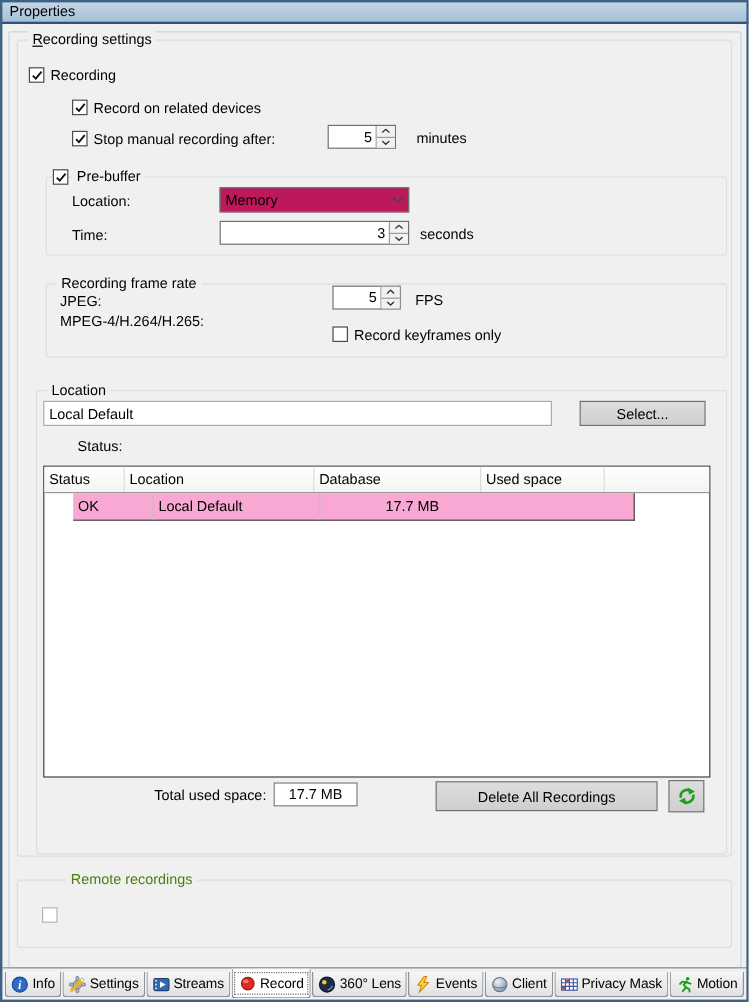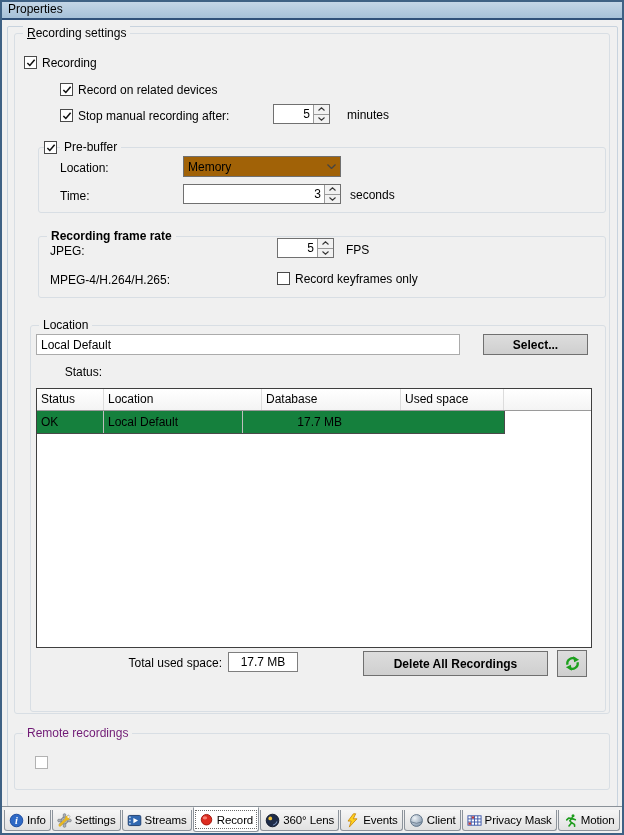--- a/index.html
+++ b/index.html
@@ -9,50 +9,50 @@
   .titlebar{position:absolute;left:0;top:0;width:624px;height:20px;
        background:linear-gradient(#C7D8E8,#A6C1D8);border-bottom:2px solid #30517A;
        display:flex;align-items:center;padding-left:8px;box-sizing:border-box;z-index:5;}
   .panel{position:absolute;left:7px;top:26px;width:609px;height:779px;
        border:1px solid #C8D3DE;border-radius:2px;pointer-events:none;}
   .grp{position:absolute;border:1px solid #D8DEE4;border-radius:3px;box-sizing:border-box;}
   .grp-lbl{position:absolute;top:-8px;left:8px;background:#F0F0F0;padding:0 4px;line-height:15px;white-space:nowrap;}
   .accel::first-letter{text-decoration:underline;}
   .lbl{position:absolute;white-space:nowrap;line-height:15px;}
   .lbl.right{text-align:right;}
-  .dis{color:#701a75;}
+  .dis{color:#4d7c0f;margin-left:32px;}
   .cb{position:absolute;width:13px;height:13px;background:#fff;border:1px solid #4A4A4A;
       box-sizing:border-box;display:flex;align-items:center;justify-content:center;}
   .cb svg{width:10px;height:10px;display:none;}
   .cb svg polyline{fill:none;stroke:#101010;stroke-width:1.7;}
   .cb.on svg{display:block;}
   .cb.cbdis{border-color:#B2B2B2;}
   .spin{position:absolute;height:20px;background:#fff;border:1px solid #707070;
         box-sizing:border-box;display:flex;}
   .spin-val{flex:1;text-align:right;padding:2px 3px 0 0;}
   .spin-btns{width:15px;display:flex;flex-direction:column;border-left:1px solid #9A9A9A;}
   .spin-btn{flex:1;background:#F2F2F2;display:flex;align-items:center;justify-content:center;}
   .spin-btn + .spin-btn{border-top:1px solid #9A9A9A;}
   .chev polyline{fill:none;stroke:#333;stroke-width:1.1;}
-  .combo{position:absolute;height:21px;background:#a16207;border:1px solid #707070;
+  .combo{position:absolute;height:21px;background:#be185d;border:1px solid #707070;
          box-sizing:border-box;display:flex;align-items:center;}
   .combo-val{flex:1;padding-left:4px;}
   .combo-btn{width:17px;display:flex;align-items:center;justify-content:center;}
   .combo-btn svg polyline{fill:none;stroke:#444;stroke-width:1.3;}
   .tfield{position:absolute;background:#fff;border:1px solid #ABABAB;box-sizing:border-box;
           display:flex;align-items:center;padding-left:4px;white-space:nowrap;}
   .tfield.center{justify-content:center;padding-left:0;border-color:#7E7E7E;}
   .btn{position:absolute;background:linear-gradient(#DDDDDD,#CFCFCF);border:1px solid #707070;
-       box-sizing:border-box;display:flex;align-items:center;justify-content:center;cursor:default;font-weight:bold;}
+       box-sizing:border-box;display:flex;align-items:center;justify-content:center;cursor:default;}
   .tbl{position:absolute;background:#fff;border:1px solid #3F3F3F;box-sizing:border-box;}
   .thead{display:flex;height:21px;border-bottom:1px solid #9A9A9A;background:linear-gradient(#FFFFFF,#F4F4F4);}
   .th{border-right:1px solid #DCDCDC;padding:3px 0 0 4px;box-sizing:border-box;}
   .th-fill{flex:1;border-right:none;}
   .trow{display:flex;height:22px;width:467px;border-bottom:1px solid #4A4A4A;border-right:1px solid #4A4A4A;
-        box-sizing:content-box;background:#15803d;}
+        box-sizing:content-box;background:#f9a8d4;margin-left:24px;}
   .td{border-right:1px solid #BEBEBE;padding:4px 0 0 4px;box-sizing:border-box;}
   .td:last-child{border-right:none;}
   .td-num{text-align:right;padding-right:4px;padding-left:0;}
   .tabsep{position:absolute;left:2px;top:806px;width:620px;height:1px;background:#8A9198;z-index:2;}
   .tabbar{position:absolute;left:4px;top:807px;height:27px;display:flex;align-items:flex-start;z-index:3;}
   .tab{margin-top:3px;height:21px;display:flex;align-items:center;
        background:linear-gradient(#F6F6F6,#E1E1E1);border:1px solid #8C939B;border-top:none;
        border-radius:0 0 3px 3px;margin-right:1px;box-sizing:border-box;cursor:default;}
   .twrap{display:flex;align-items:center;gap:3px;padding:0 4px;}
   .tab.on{margin-top:0;height:25px;background:#fff;border-top:1px solid #fff;}
@@ -140,41 +140,41 @@
         </div>
       <div class="spin-btn">
           <svg class="chev" width="7" height="4" viewBox="0 0 7 4">
             <polyline points="0.5,0.5 3.5,3.2 6.5,0.5"></polyline>
           </svg>
         </div>
     </div>
   </div>
   <div class="lbl" style="left:350px;top:188px;text-align:center;">seconds</div>
 
-  <div class="grp" style="left:38px;top:236px;width:568px;height:62px;font-weight:bold;">
+  <div class="grp" style="left:38px;top:236px;width:568px;height:62px;">
     <div class="grp-lbl">Recording frame rate</div>
   </div>
   <div class="lbl" style="left:50px;top:244px;">JPEG:</div>
   <div class="spin" style="left:277px;top:238px;width:57px;">
     <div class="spin-val">5</div>
     <div class="spin-btns">
       <div class="spin-btn">
           <svg class="chev" width="7" height="4" viewBox="0 0 7 4">
             <polyline points="0.5,3.5 3.5,0.8 6.5,3.5"></polyline>
           </svg>
         </div>
       <div class="spin-btn">
           <svg class="chev" width="7" height="4" viewBox="0 0 7 4">
             <polyline points="0.5,0.5 3.5,3.2 6.5,0.5"></polyline>
           </svg>
         </div>
     </div>
   </div>
   <div class="lbl" style="left:346px;top:243px;">FPS</div>
-  <div class="lbl" style="left:50px;top:273px;">MPEG-4/H.264/H.265:</div>
+  <div class="lbl" style="left:50px;top:261px;">MPEG-4/H.264/H.265:</div>
   <div class="cb" style="left:277px;top:272px;">
     
   </div>
   <div class="lbl" style="left:295px;top:272px;">Record keyframes only</div>
 
   <div class="grp" style="left:30px;top:325px;width:576px;height:387px;">
     <div class="grp-lbl">Location</div>
   </div>
   <div class="tfield" style="left:36px;top:334px;width:424px;height:21px;">Local Default</div>
   <div class="btn" style="left:483px;top:334px;width:105px;height:21px;">Select...</div>

